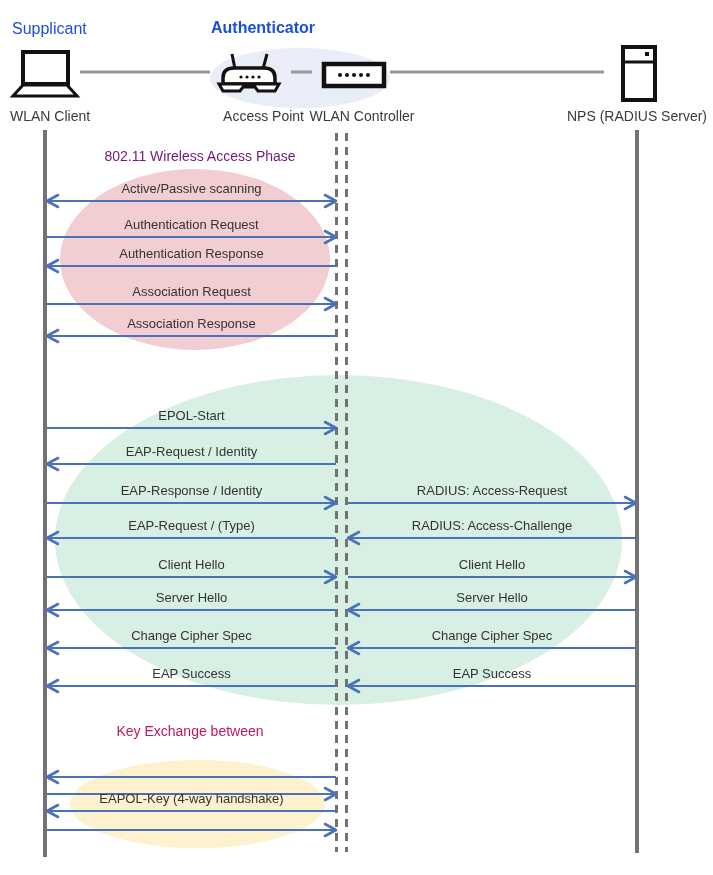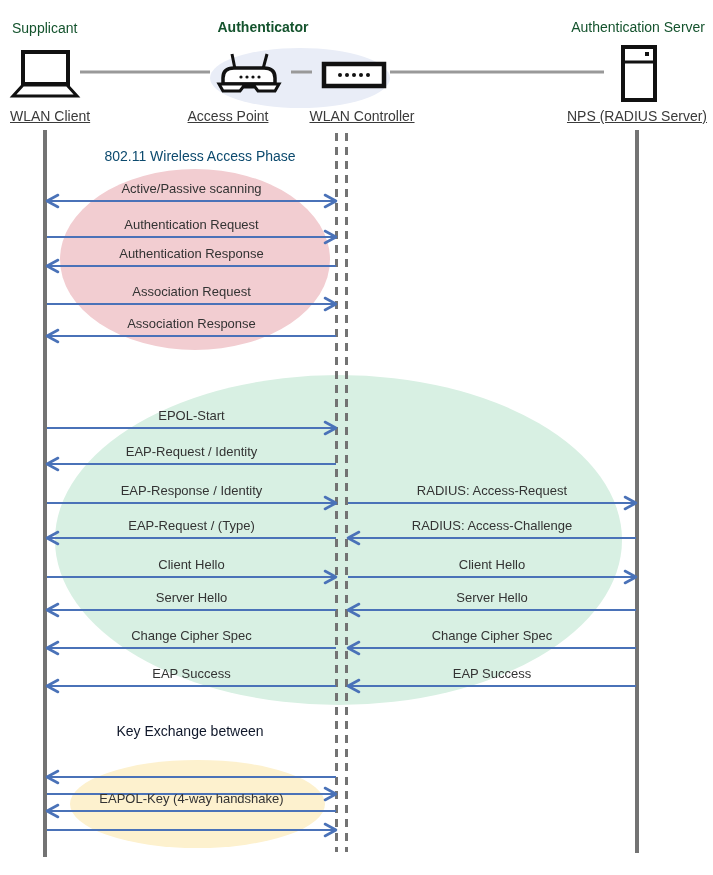--- a/index.html
+++ b/index.html
@@ -3,36 +3,35 @@
 <meta charset="utf-8">
 <style>
   html,body{margin:0;padding:0;background:#ffffff;}
   #canvas{
     position:relative;width:713px;height:875px;background:#fff;overflow:hidden;
     font-family:"Liberation Sans", sans-serif;color:#3b3b3b;
   }
   .ellipse{position:absolute;border-radius:50%;z-index:1;}
   .lifeline{position:absolute;z-index:2;}
   .dashed-line{position:absolute;z-index:2;}
-  .role-label{position:absolute;font-size:14px;color:#14532d;z-index:4;white-space:nowrap;}
-  .node-label{position:absolute;font-size:14px;color:#3a3a3a;z-index:4;white-space:nowrap;text-decoration:underline;}
+  .role-label{position:absolute;font-size:16px;color:#1d4ed8;z-index:4;white-space:nowrap;}
+  .node-label{position:absolute;font-size:14px;color:#3a3a3a;z-index:4;white-space:nowrap;}
   .phase-title{position:absolute;font-size:14px;text-align:center;z-index:4;line-height:19px;white-space:nowrap;}
   svg{position:absolute;left:0;top:0;z-index:3;}
   #icons-svg{z-index:2;}
 </style>
 </head>
 <body>
 
 <div id="canvas">
 
   <div class="ellipse" style="left: 210px; top: 48px; width: 180px; height: 60px; z-index: 0; background-color: rgb(233, 237, 247);"></div>
 
   <div class="role-label" style="left:12px;top:20px;">Supplicant</div>
   <div class="role-label" style="left:193px;top:19px;width:140px;text-align:center;font-weight:bold;">Authenticator</div>
-  <div class="role-label" style="left:545px;top:19px;width:160px;text-align:right;">Authentication Server</div>
 
   <svg id="icons-svg" width="713" height="130">
     <g>
       <line x1="80" y1="72" x2="210" y2="72" stroke="#999999" stroke-width="3"></line>
       <line x1="291" y1="72" x2="312" y2="72" stroke="#999999" stroke-width="3"></line>
       <line x1="390" y1="72" x2="604" y2="72" stroke="#999999" stroke-width="3"></line>
     </g>
     <g stroke="#111" fill="#fff">
       <rect x="23" y="52" width="45" height="32" stroke-width="4"></rect>
       <polygon points="13,96 77,96 67,85 23,85" stroke-width="3"></polygon>
@@ -60,35 +59,35 @@
       </g>
     </g>
     <g>
       <rect x="623" y="47" width="32" height="53" stroke="#111" stroke-width="4" fill="#fff"></rect>
       <line x1="623" y1="62" x2="655" y2="62" stroke="#111" stroke-width="3"></line>
       <rect x="645" y="52" width="4" height="4" fill="#111"></rect>
     </g>
   </svg>
 
   <div class="node-label" style="left:10px;top:108px;">WLAN Client</div>
-  <div class="node-label" style="left:168px;top:108px;width:120px;text-align:center;">Access Point</div>
+  <div class="node-label" style="left:184px;top:108px;width:120px;text-align:right;">Access Point</div>
   <div class="node-label" style="left:292px;top:108px;width:140px;text-align:center;">WLAN Controller</div>
   <div class="node-label" style="left:557px;top:108px;width:160px;text-align:center;">NPS (RADIUS Server)</div>
 
   <div class="ellipse" style="left: 60px; top: 169px; width: 270px; height: 181px; background-color: rgb(242, 205, 209);"></div>
   <div class="ellipse" style="left: 55px; top: 375px; width: 567px; height: 330px; background-color: rgb(216, 240, 227);"></div>
   <div class="ellipse" style="left: 70px; top: 760px; width: 255px; height: 88px; background-color: rgb(253, 241, 206);"></div>
 
   <div class="lifeline" style="left: 43px; top: 130px; width: 4px; height: 727px; background-color: rgb(115, 115, 115);"></div>
   <div class="lifeline" style="left: 635px; top: 130px; width: 4px; height: 723px; background-color: rgb(115, 115, 115);"></div>
   <div class="dashed-line" style="left:335px;top:133px;width:3px;height:719px;background:repeating-linear-gradient(to bottom,#737373 0 8px,transparent 8px 14px);"></div>
   <div class="dashed-line" style="left:345px;top:133px;width:3px;height:719px;background:repeating-linear-gradient(to bottom,#737373 0 8px,transparent 8px 14px);"></div>
 
-  <div class="phase-title" style="left: 90px; top: 147px; width: 220px; color: #0c4a6e;">802.11 Wireless Access Phase</div>
-  <div class="phase-title" style="left: 90px; top: 722px; width: 200px; color: #0f172a;">
+  <div class="phase-title" style="left: 90px; top: 147px; width: 220px; color: #701a75;">802.11 Wireless Access Phase</div>
+  <div class="phase-title" style="left: 90px; top: 722px; width: 200px; color: #be185d;">
     <div>Key Exchange between</div>
   </div>
 
   <svg id="msg-svg" width="713" height="875">
       <g>
         <line x1="47" y1="201" x2="336" y2="201" stroke="#4a72b8" stroke-width="2.2"></line>
         <path d="M 325 195 L 336 201 L 325 207" stroke="#4a72b8" stroke-width="2.6" fill="none" stroke-linecap="round" stroke-linejoin="round"></path>
         <path d="M 58 195 L 47 201 L 58 207" stroke="#4a72b8" stroke-width="2.6" fill="none" stroke-linecap="round" stroke-linejoin="round"></path>
         <text x="191.5" y="193" text-anchor="middle" font-size="13" fill="#333333" font-family="&quot;Liberation Sans&quot;, sans-serif">Active/Passive scanning</text>
       </g>

